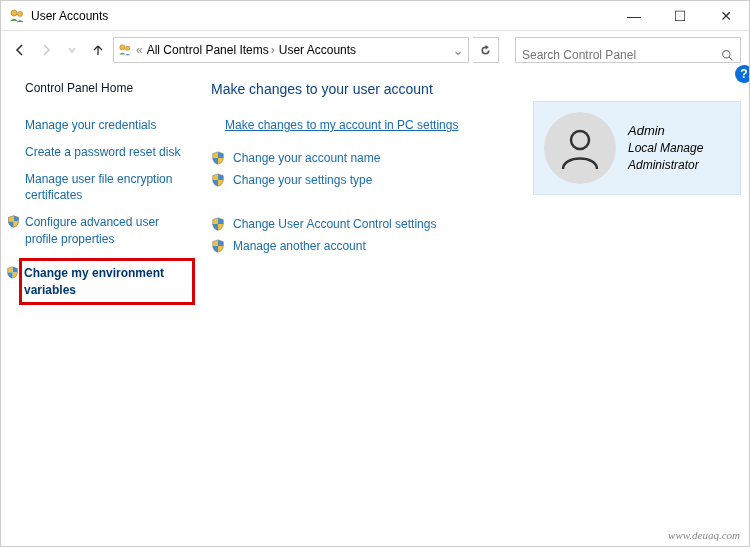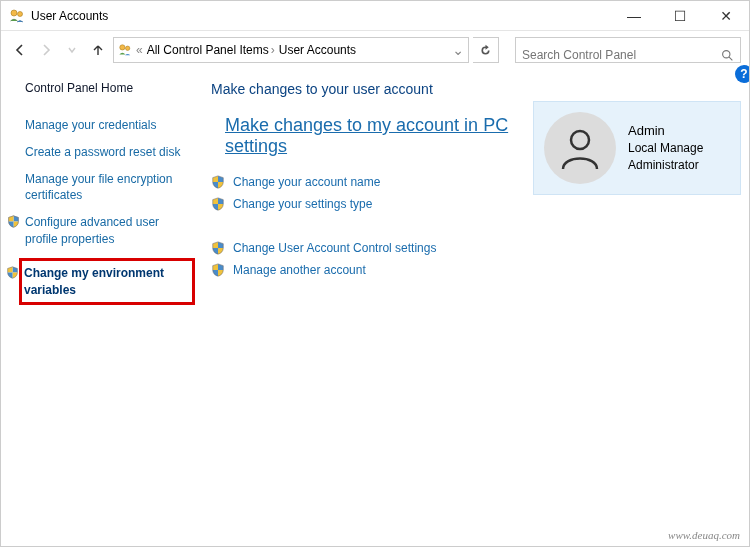--- a/index.html
+++ b/index.html
@@ -34,26 +34,26 @@
   .sidebar li.shield::before { content: ""; position: absolute; left: -18px; top: 1px; width: 14px; height: 14px; }
   .highlight-box { border: 3px solid #d80000; padding: 4px 6px 4px 2px; margin-left: -6px; margin-right: -10px; }
   .highlight-box li { margin-bottom: 0; font-weight: 700; color: #003770; }
 
   .main { flex: 1; padding-left: 20px; display: flex; }
   .main-left { flex: 1; }
   .main h1 { font-size: 14px; color: #0b4382; font-weight: 400; margin-bottom: 18px; }
   .main .link-row { display: flex; align-items: center; gap: 8px; margin-bottom: 8px; }
   .main .link-row a { color: #1a6cad; font-size: 12px; text-decoration: none; }
   .link-block { margin-left: 14px; }
-  .link-block.plain a { color: #1a6cad; font-size: 18px; }
+  .link-block.plain a { color: #1a6cad; font-size: 12px; }
   .gap { height: 22px; }
 
   .user-card { width: 208px; background: #e6f2fb; border: 1px solid #cfe4f5; padding: 10px 10px; display: flex; align-items: center; gap: 12px; margin-right: 8px; align-self: flex-start; margin-top: 20px; }
   .avatar-circle { width: 72px; height: 72px; background: #dcdcdc; border-radius: 50%; display: flex; align-items: center; justify-content: center; }
-  .user-text { font-size: 12px; line-height: 1.4; }
+  .user-text { font-size: 12px; line-height: 1.4; font-style: italic; }
   .user-text .uname { font-size: 13px; }
 
   .watermark { position: absolute; bottom: 6px; right: 10px; font-size: 11px; color: #888; font-style: italic; font-family: Georgia, serif;}
   
   svg { display: block; }
 </style>
 </head>
 <body>
 
 <div class="titlebar">
@@ -131,21 +131,21 @@
 </div>
 
 <div class="content">
   <div class="help-badge">?</div>
 
   <div class="sidebar">
     <div class="sidebar-home">Control Panel Home</div>
     <ul>
       <li>Manage your credentials</li>
       <li>Create a password reset disk</li>
-      <li>Manage your file encryption certificates</li>
+      <li>Manage user file encryption certificates</li>
       <li class="shield">
         <span style="position:absolute;left:-18px;top:1px;">
           <svg width="13" height="13" viewBox="0 0 16 16">
             <path d="M8 1 L14 3 V8 C14 12 11 14.5 8 15 C5 14.5 2 12 2 8 V3 Z" fill="#fff" stroke="#888" stroke-width="0.5"></path>
             <path d="M8 1 L14 3 V8 L8 8 Z" fill="#4a8cc9"></path>
             <path d="M8 1 L2 3 V8 L8 8 Z" fill="#f0c23c"></path>
             <path d="M8 8 L14 8 C14 12 11 14.5 8 15 Z" fill="#f0c23c"></path>
             <path d="M8 8 L2 8 C2 12 5 14.5 8 15 Z" fill="#4a8cc9"></path>
             <path d="M8 1 L14 3 V8 C14 12 11 14.5 8 15 C5 14.5 2 12 2 8 V3 Z" fill="none" stroke="#666" stroke-width="0.6"></path>
           </svg>

